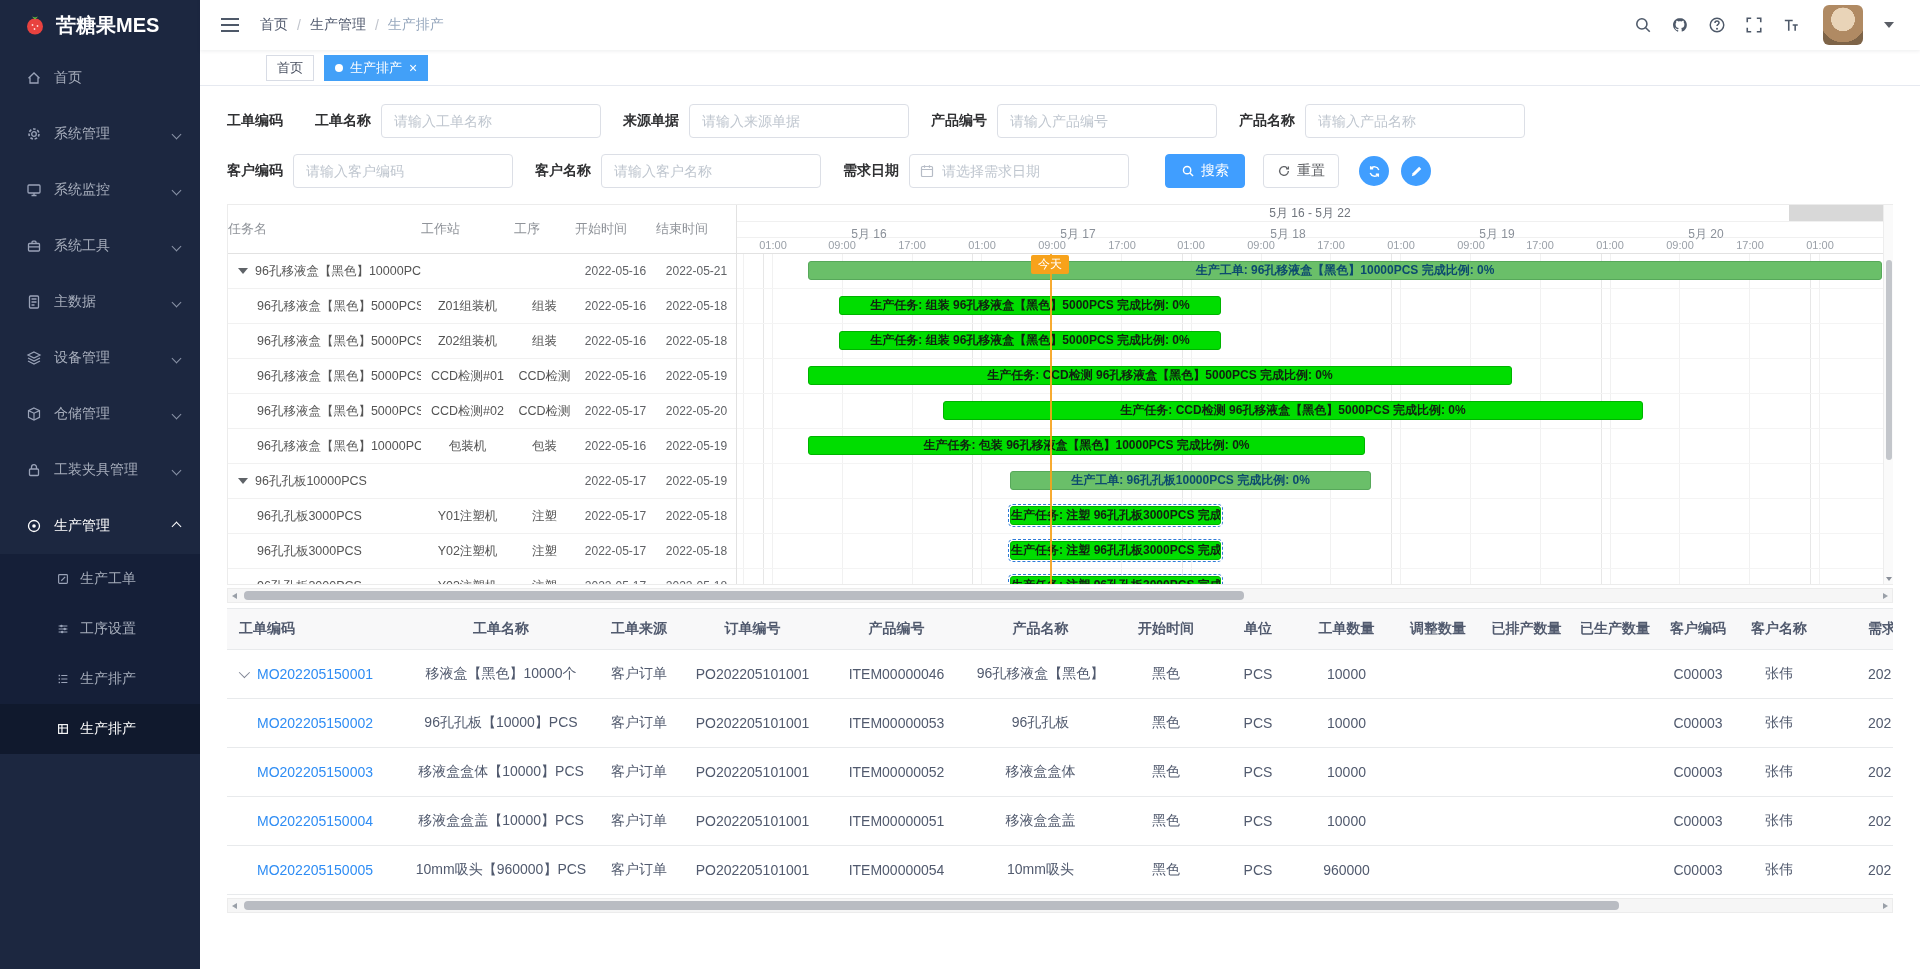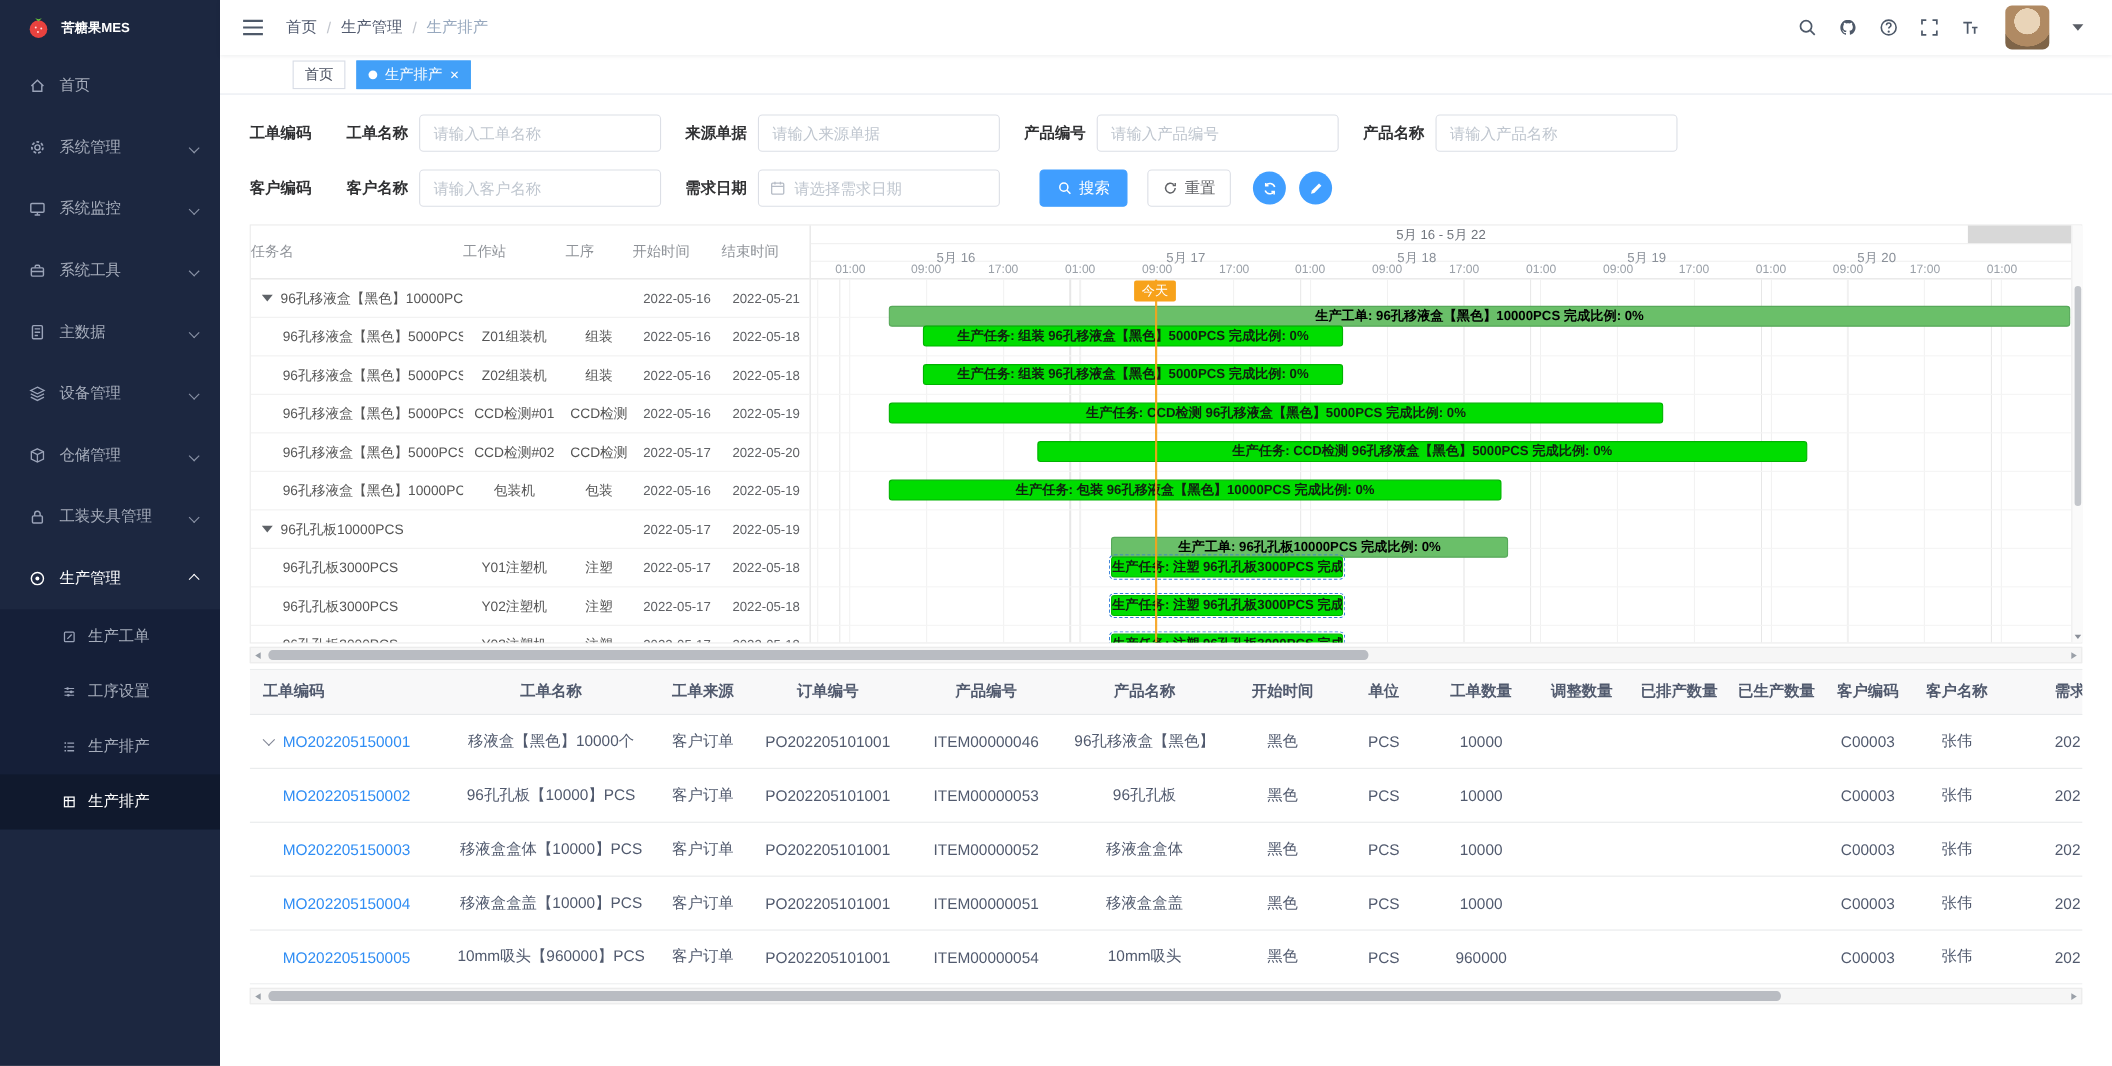--- a/index.html
+++ b/index.html
@@ -2,21 +2,21 @@
 <html><head>
 <meta charset="utf-8">
 <style>
   * { margin:0; padding:0; box-sizing:border-box; }
   html,body { width:1920px; height:969px; overflow:hidden; background:#fff;
     font-family:"Liberation Sans","DejaVu Sans",sans-serif; cursor:default; }
   .screen { width:1920px; height:969px; display:flex; position:relative; }
 
   
   .sidebar { width:200px; flex:none; background:#1c2740; color:#a6adbb; display:flex; flex-direction:column; }
-  .logo { height:50px; display:flex; align-items:center; padding-left:24px; gap:10px; color:#fff; font-weight:700; font-size:12px; }
+  .logo { height:50px; display:flex; align-items:center; padding-left:24px; gap:10px; color:#fff; font-weight:700; font-size:20px; }
   .mi { height:56px; display:flex; align-items:center; padding:0 20px 0 26px; font-size:14px; gap:12px; cursor:pointer; }
   .mi.active-trail { color:#fff; }
   .mi .chev { margin-left:auto; }
   .chev { width:7px; height:7px; border-right:1.5px solid #8a93a6; border-bottom:1.5px solid #8a93a6; transform:rotate(45deg); display:inline-block; }
   .chev.up { transform:rotate(-135deg); }
   .mi.active-trail .chev { border-color:#fff; }
   .submenu { background:#151f38; }
   .smi { height:50px; display:flex; align-items:center; padding-left:56px; gap:10px; font-size:14px; color:#a6adbb; cursor:pointer; }
   .smi.active { color:#fff; background:#10192d; }
   .sic { width:16px; height:16px; color:#9aa3b8; flex:none; }
@@ -96,21 +96,21 @@
 
   .g-body { height:330px; position:relative; overflow:hidden;
     background-image:
       repeating-linear-gradient(90deg,#f1f1f1 0 1px,transparent 1px 69.8px),
       repeating-linear-gradient(90deg,#e7e7e7 0 1px,transparent 1px 209.4px);
     background-position:35px 0,26px 0; }
   .b-row { height:35px; position:relative; border-bottom:1px solid #f4f4f4; }
   .bar { position:absolute; top:7px; height:19px; line-height:17px; border-radius:3px; font-size:12px; font-weight:700;
     text-align:center; white-space:nowrap; overflow:hidden; cursor:pointer; z-index:3; }
   .bar.task { background:#00dd00; color:#102010; border:1px solid #00b300; }
-  .bar.project { background:#6abf69; color:#000000; border:1px solid #57a85a;margin-top:17px; }
+  .bar.project { background:#6abf69; color:#0c4a6e; border:1px solid #57a85a; }
   .bar.selected { outline:1px dashed #2f7bd8; outline-offset:1px; }
   .today-line { position:absolute; top:0; bottom:0; width:2px; background:#f7a21b; opacity:.9; z-index:5; }
   .today-badge { position:absolute; top:1px; transform:translateX(-50%); background:#f7a21b; color:#fff; font-size:12px;
     padding:1px 7px; border-radius:2px; z-index:6; white-space:nowrap; }
 
   .g-vscroll { width:10px; flex:none; background:#fafafa; border-left:1px solid #ededed; position:relative; }
   .vthumb { position:absolute; left:2px; top:55px; width:6px; height:200px; border-radius:3px; background:#c3c6cb; cursor:pointer; }
   .varrow { position:absolute; bottom:3px; left:2px; width:0; height:0; border-left:3px solid transparent; border-right:3px solid transparent; border-top:4px solid #8a8f99; }
 
   .hscroll { position:relative; height:15px; background:#f6f6f6; border:1px solid #ececec; width:1666px; margin-top:3px; }
@@ -348,20 +348,21 @@
         </div>
         <div class="fgroup">
           <span class="flabel">产品名称</span>
           <input class="finput" placeholder="请输入产品名称" style="">
         </div>
       </div>
 
       <div class="frow">
         <div class="fgroup">
           <span class="flabel">客户编码</span>
+          <input class="finput" placeholder="请输入客户编码" style="">
         </div>
         <div class="fgroup">
           <span class="flabel">客户名称</span>
           <input class="finput" placeholder="请输入客户名称" style="">
         </div>
         <div class="fgroup">
           <span class="flabel">需求日期</span>
           <span class="datewrap">
             <svg class="calic" viewBox="0 0 16 16">
                 <g fill="none" stroke="currentColor" stroke-width="1.2">

